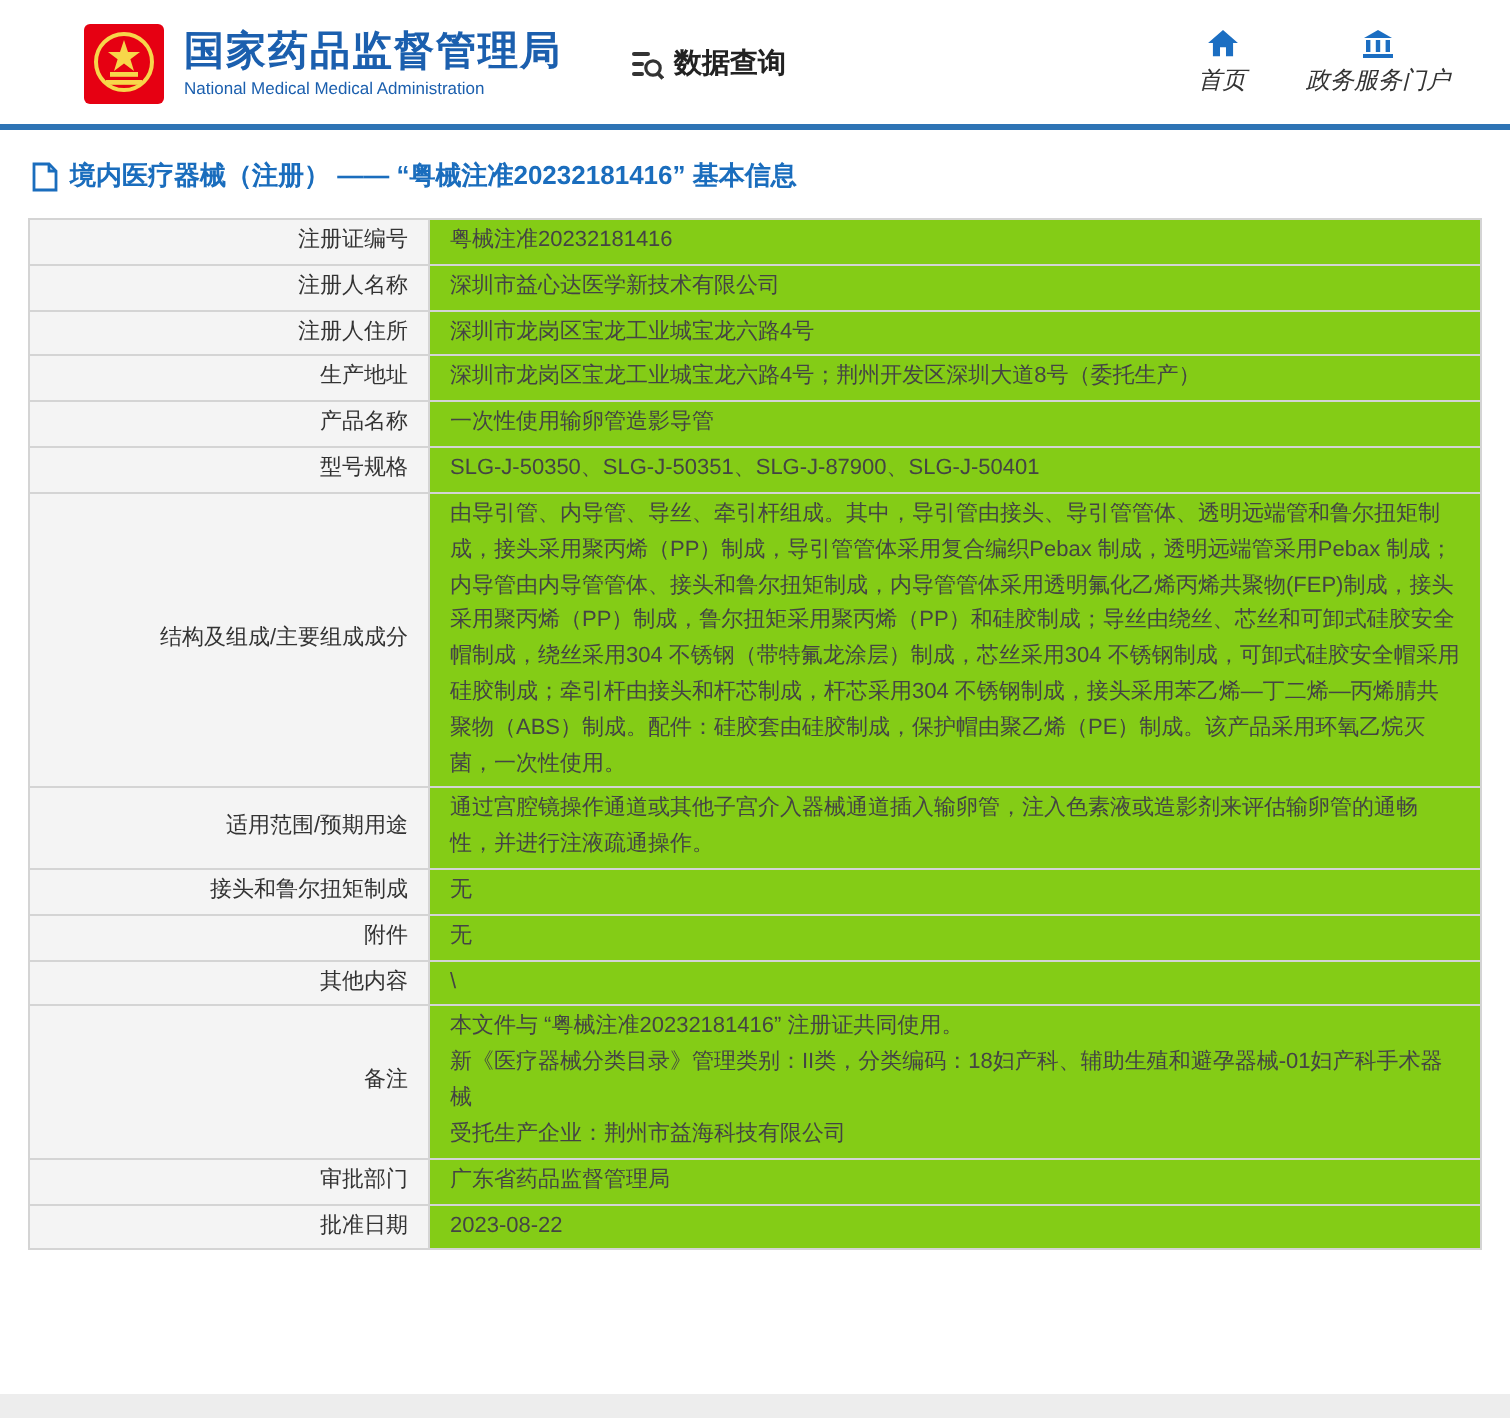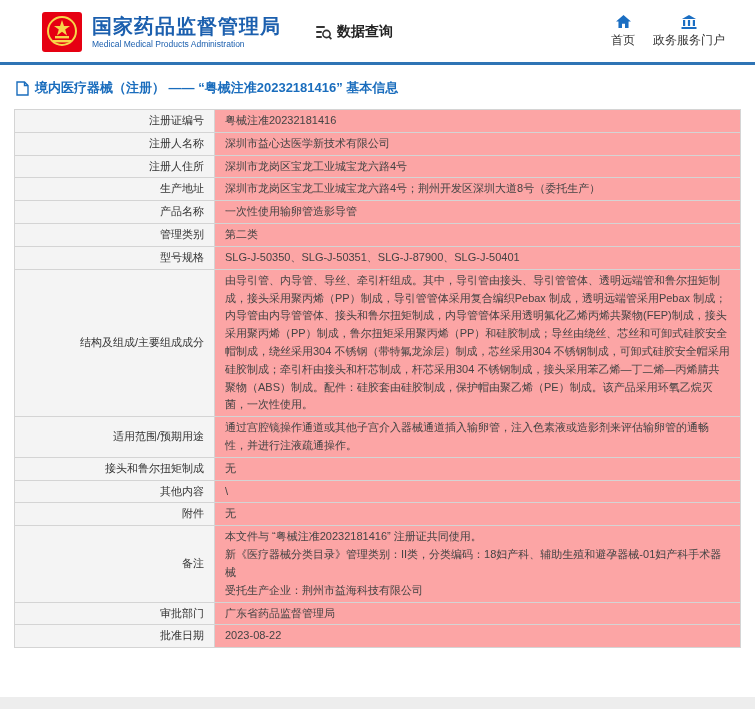--- a/index.html
+++ b/index.html
@@ -19,21 +19,21 @@
   }
   .header-left { display:flex; align-items:center; }
   .emblem { width:40px; height:40px; flex:0 0 auto; }
   .agency { margin-left:10px; }
   .agency-cn { font-size:20px; font-weight:bold; color:#1b5fae; letter-spacing:1px; line-height:1.1; }
   .agency-en { font-size:8.5px; color:#1b5fae; margin-top:2px; }
   .data-query {
     display:flex; align-items:center; gap:5px;
     margin-left:34px; font-size:14px; font-weight:bold; color:#222; cursor:pointer;
   }
-  .header-right { display:flex; align-items:flex-end; gap:18px; padding-right:4px; }
+  .header-right { display:flex; align-items:flex-end; gap:30px; padding-right:4px;font-style:italic; }
   .nav-item {
     display:flex; flex-direction:column; align-items:center; gap:3px;
     font-size:12px; color:#333; cursor:pointer;
   }
   .nav-item svg { display:block; }
 
   .blue-divider { height:3px; background:#2e74b5; width:100%; }
 
   
   .content { padding:12px 14px 10px 14px; background:#fff; }
@@ -48,41 +48,41 @@
   }
   table.info td {
     border:1px solid #d4d4d4;
     font-size:11px; line-height:1.62;
     padding:2px 10px; vertical-align:middle;
   }
   td.lbl {
     background:#f4f4f4; text-align:right; color:#333; width:200px;
   }
   td.val {
-    background:#fca5a5; color:#444; text-align:left;
+    background:#84cc16; color:#444; text-align:left;
     white-space:pre-line; word-break:break-all;
   }
 </style>
 </head>
 <body>
 
 <div class="page">
 
   <div class="header">
     <div class="header-left">
       <svg class="emblem" viewBox="0 0 40 40">
         <rect x="0" y="0" width="40" height="40" rx="3" fill="#e60012"></rect>
         <circle cx="20" cy="19" r="14" fill="none" stroke="#f7d64a" stroke-width="2"></circle>
         <path d="M20 8 L22 14 L28 14 L23.2 17.6 L25 23.5 L20 19.8 L15 23.5 L16.8 17.6 L12 14 L18 14 Z" fill="#f7d64a"></path>
         <rect x="13" y="24" width="14" height="2.4" fill="#f7d64a"></rect>
         <rect x="11" y="28" width="18" height="2.4" fill="#f7d64a"></rect>
       </svg>
       <div class="agency">
         <div class="agency-cn">国家药品监督管理局</div>
-        <div class="agency-en">Medical Medical Products Administration</div>
+        <div class="agency-en">National Medical Medical Administration</div>
       </div>
       <div class="data-query">
         <svg width="17" height="17" viewBox="0 0 17 17">
           <rect x="1" y="2" width="9" height="2" rx="1" fill="#333"></rect>
           <rect x="1" y="7" width="6" height="2" rx="1" fill="#333"></rect>
           <rect x="1" y="12" width="6" height="2" rx="1" fill="#333"></rect>
           <circle cx="11.5" cy="10" r="3.6" fill="none" stroke="#333" stroke-width="1.6"></circle>
           <line x1="14" y1="12.7" x2="16.4" y2="15.2" stroke="#333" stroke-width="1.8"></line>
         </svg>
         <span>数据查询</span>
@@ -140,46 +140,42 @@
         </tr>
         <tr>
           <td class="lbl">生产地址</td>
           <td class="val">深圳市龙岗区宝龙工业城宝龙六路4号；荆州开发区深圳大道8号（委托生产）</td>
         </tr>
         <tr>
           <td class="lbl">产品名称</td>
           <td class="val">一次性使用输卵管造影导管</td>
         </tr>
         <tr>
-          <td class="lbl">管理类别</td>
-          <td class="val">第二类</td>
-        </tr>
-        <tr>
           <td class="lbl">型号规格</td>
           <td class="val">SLG-J-50350、SLG-J-50351、SLG-J-87900、SLG-J-50401</td>
         </tr>
         <tr>
           <td class="lbl">结构及组成/主要组成成分</td>
           <td class="val">由导引管、内导管、导丝、牵引杆组成。其中，导引管由接头、导引管管体、透明远端管和鲁尔扭矩制成，接头采用聚丙烯（PP）制成，导引管管体采用复合编织Pebax 制成，透明远端管采用Pebax 制成；内导管由内导管管体、接头和鲁尔扭矩制成，内导管管体采用透明氟化乙烯丙烯共聚物(FEP)制成，接头采用聚丙烯（PP）制成，鲁尔扭矩采用聚丙烯（PP）和硅胶制成；导丝由绕丝、芯丝和可卸式硅胶安全帽制成，绕丝采用304 不锈钢（带特氟龙涂层）制成，芯丝采用304 不锈钢制成，可卸式硅胶安全帽采用硅胶制成；牵引杆由接头和杆芯制成，杆芯采用304 不锈钢制成，接头采用苯乙烯—丁二烯—丙烯腈共聚物（ABS）制成。配件：硅胶套由硅胶制成，保护帽由聚乙烯（PE）制成。该产品采用环氧乙烷灭菌，一次性使用。</td>
         </tr>
         <tr>
           <td class="lbl">适用范围/预期用途</td>
           <td class="val">通过宫腔镜操作通道或其他子宫介入器械通道插入输卵管，注入色素液或造影剂来评估输卵管的通畅性，并进行注液疏通操作。</td>
         </tr>
         <tr>
           <td class="lbl">接头和鲁尔扭矩制成</td>
           <td class="val">无</td>
         </tr>
         <tr>
+          <td class="lbl">附件</td>
+          <td class="val">无</td>
+        </tr>
+        <tr>
           <td class="lbl">其他内容</td>
           <td class="val">\</td>
-        </tr>
-        <tr>
-          <td class="lbl">附件</td>
-          <td class="val">无</td>
         </tr>
         <tr>
           <td class="lbl">备注</td>
           <td class="val">本文件与 “粤械注准20232181416” 注册证共同使用。
 新《医疗器械分类目录》管理类别：II类，分类编码：18妇产科、辅助生殖和避孕器械-01妇产科手术器械
 受托生产企业：荆州市益海科技有限公司</td>
         </tr>
         <tr>
           <td class="lbl">审批部门</td>
           <td class="val">广东省药品监督管理局</td>

